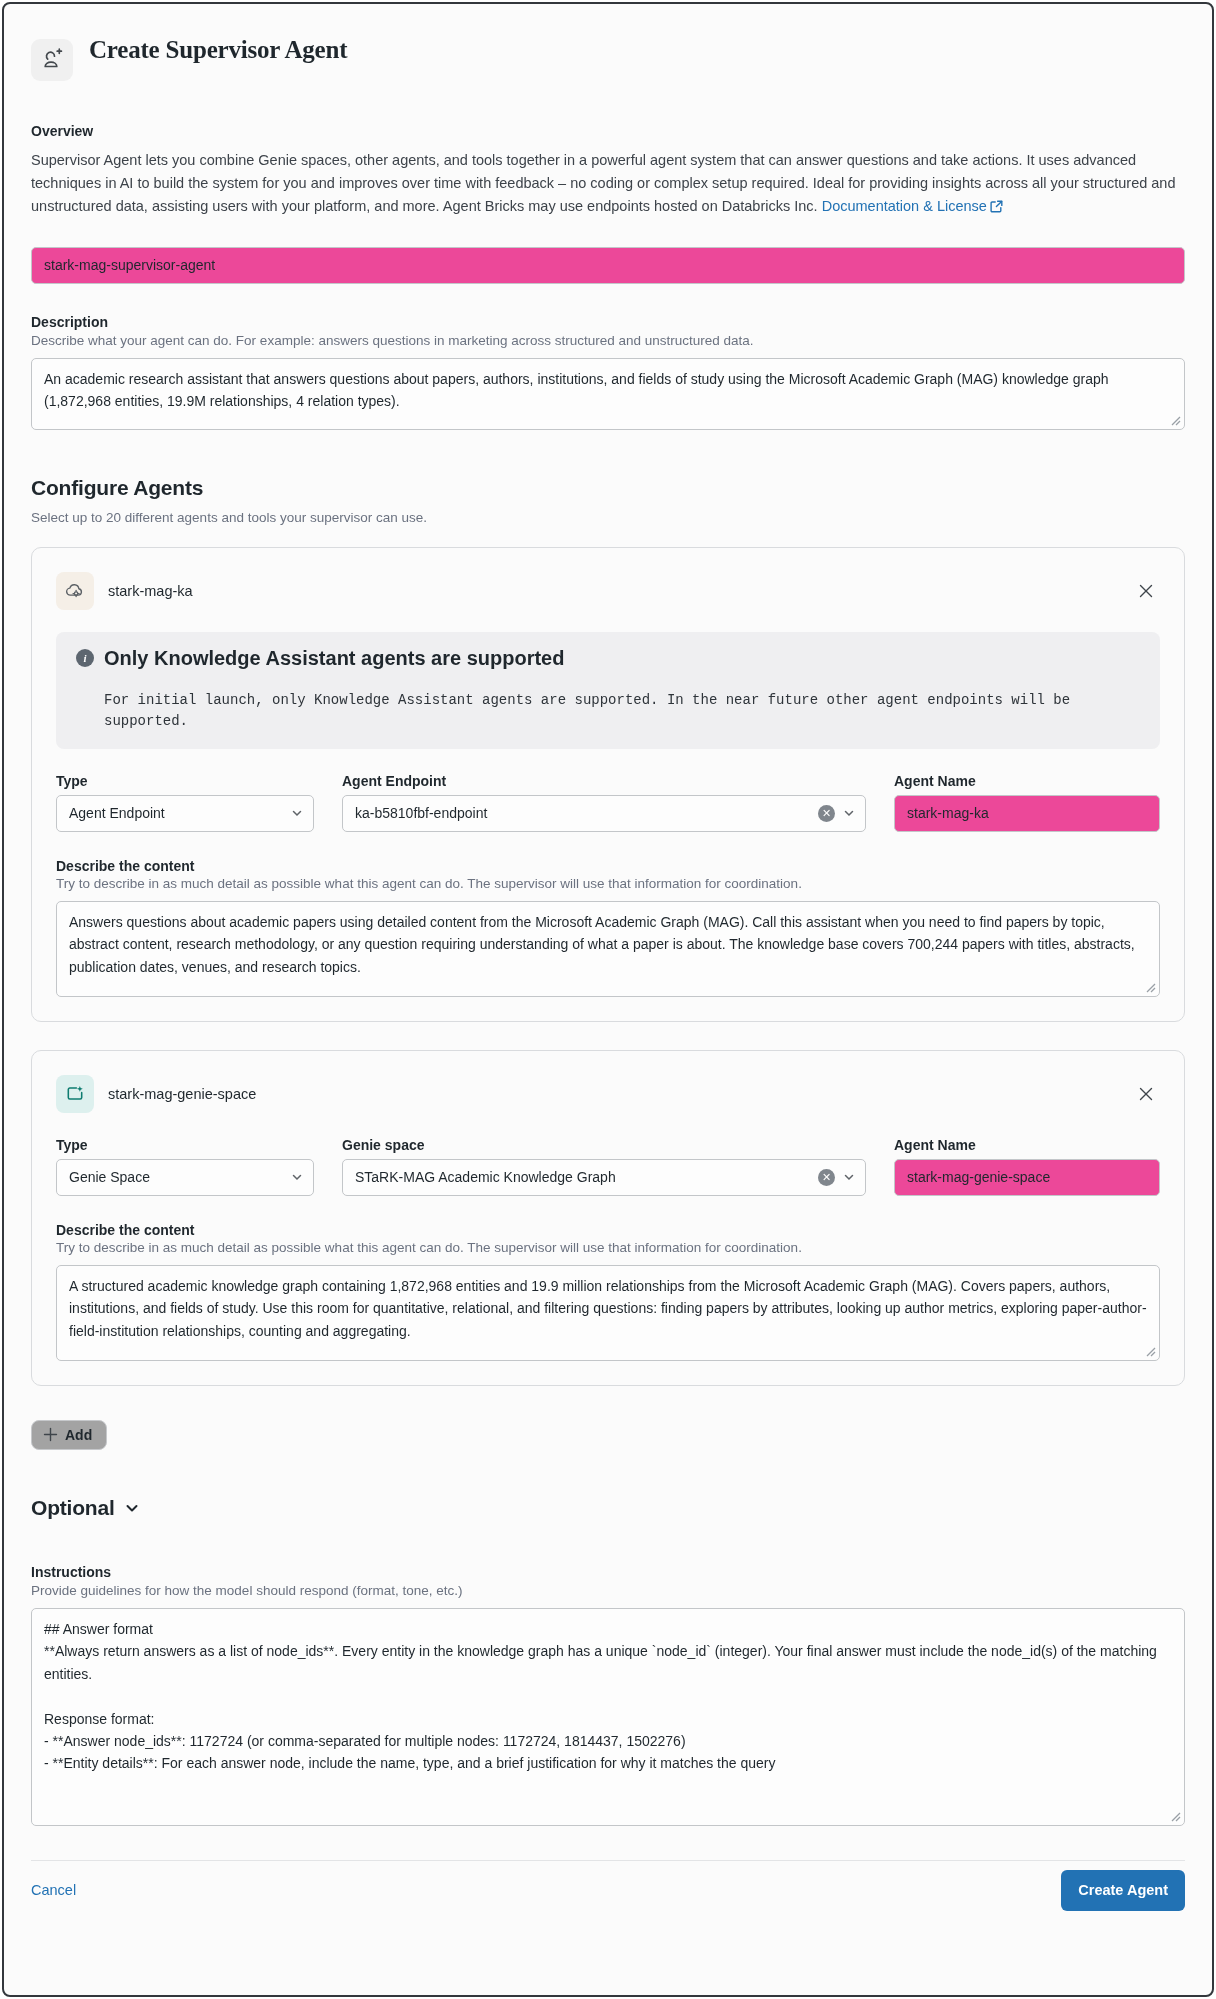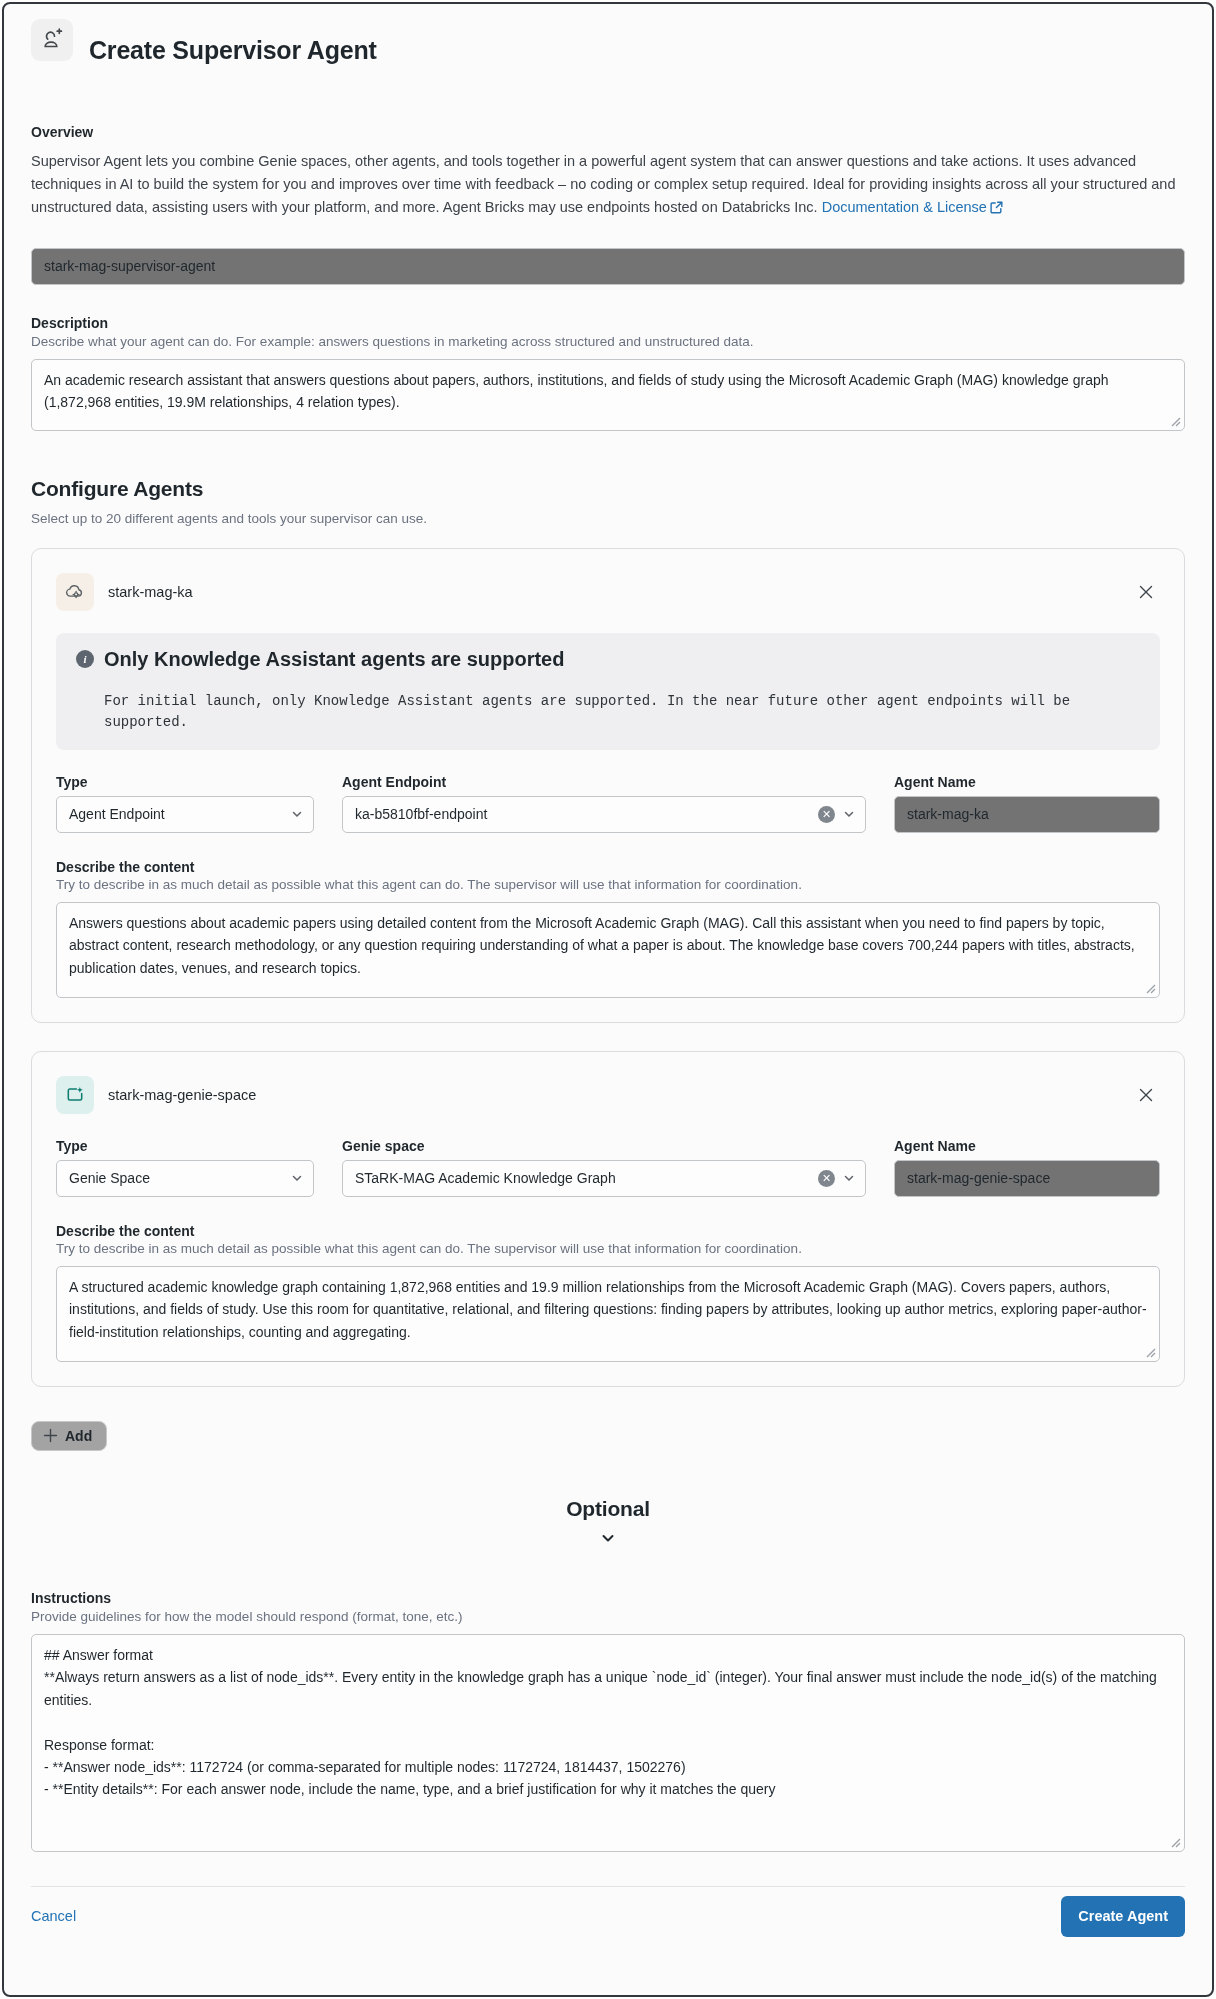--- a/index.html
+++ b/index.html
@@ -6,37 +6,37 @@
   html,body { margin:0; padding:0; background:#ffffff; }
   body { font-family:"Liberation Sans","DejaVu Sans",sans-serif; color:#1f272d; }
   .frame {
     width:1212px; min-height:1995px; margin:2px;
     border:2px solid #33373c; border-radius:8px;
     background:#fbfbfb; overflow:hidden;
   }
   .page { padding:15px 27px 40px 27px; }
 
   
-  .header-row { display:flex; align-items:flex-start; gap:16px; margin-bottom:42px; }
+  .header-row { display:flex; align-items:flex-end; gap:16px; margin-bottom:42px;font-family:Liberation Serif, serif; }
   .app-icon {
     width:42px; height:42px; border-radius:9px; background:#f0f0f0;
     display:flex; align-items:center; justify-content:center; flex:0 0 auto;
   }
   .page-title { font-size:25px; font-weight:700; letter-spacing:-0.2px; }
 
   .section-label { font-size:14px; font-weight:700; margin-bottom:6px; }
   .helper { font-size:13.5px; color:#6b7280; }
 
   .overview-body { font-size:14.5px; line-height:1.62; color:#3d434a; max-width:1150px; margin:10px 0 26px 0; }
   .link { color:#2272b4; text-decoration:none; cursor:pointer; }
   .ext-icon { display:inline-block; vertical-align:-2px; margin-left:3px; }
 
   .text-input {
     width:100%; height:37px; border:1px solid #c3c6c9; border-radius:5px;
-    background:#737373; font-family:inherit; font-size:14px; color:#1f272d;
+    background:#ec4899; font-family:inherit; font-size:14px; color:#1f272d;
     padding:12px 12px; outline:none;
   }
   .field-block { margin-bottom:30px; }
 
   .ta-wrap { position:relative; }
   textarea {
     width:100%; border:1px solid #c3c6c9; border-radius:5px; background:#fdfdfd;
     font-family:inherit; font-size:14px; color:#1f272d; line-height:1.6;
     padding:9px 12px; resize:none; outline:none; display:block;
   }
@@ -81,21 +81,21 @@
   .chev { flex:0 0 auto; display:flex; align-items:center; }
 
   .describe-helper { margin:2px 0 10px 0; }
 
   .add-btn {
     display:inline-flex; align-items:center; gap:7px; border:1px solid #c6c8cb;
     background:#a3a3a3; border-radius:8px; padding:6px 14px 6px 11px; font-size:14px; font-weight:600;
     color:#1f272d; cursor:pointer; font-family:inherit; margin:6px 0 46px 0;
   }
 
-  .optional-heading { font-size:21px; font-weight:700; display:flex; align-items:center; gap:9px; margin:0 0 44px 0; cursor:pointer; letter-spacing:-0.2px;flex-direction:column; }
+  .optional-heading { font-size:21px; font-weight:700; display:flex; align-items:center; gap:9px; margin:0 0 44px 0; cursor:pointer; letter-spacing:-0.2px; }
 
   .footer { border-top:1px solid #e3e4e6; margin-top:34px; padding-top:9px; display:flex; align-items:center; justify-content:space-between; }
   .cancel-link { font-size:14.5px; }
   .primary-btn {
     background:#2272b4; color:#fff; border:none; border-radius:6px;
     padding:0 17px; height:41px; font-size:14.5px; font-weight:700; cursor:pointer; font-family:inherit;
   }
 </style>
 </head>
 <body>

